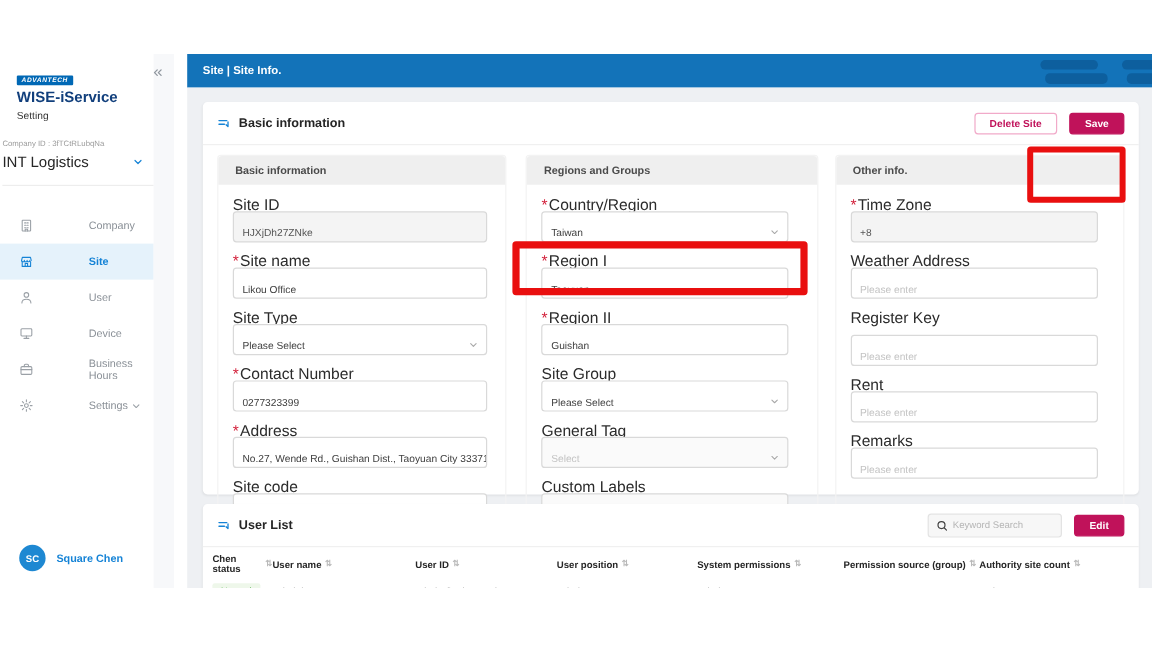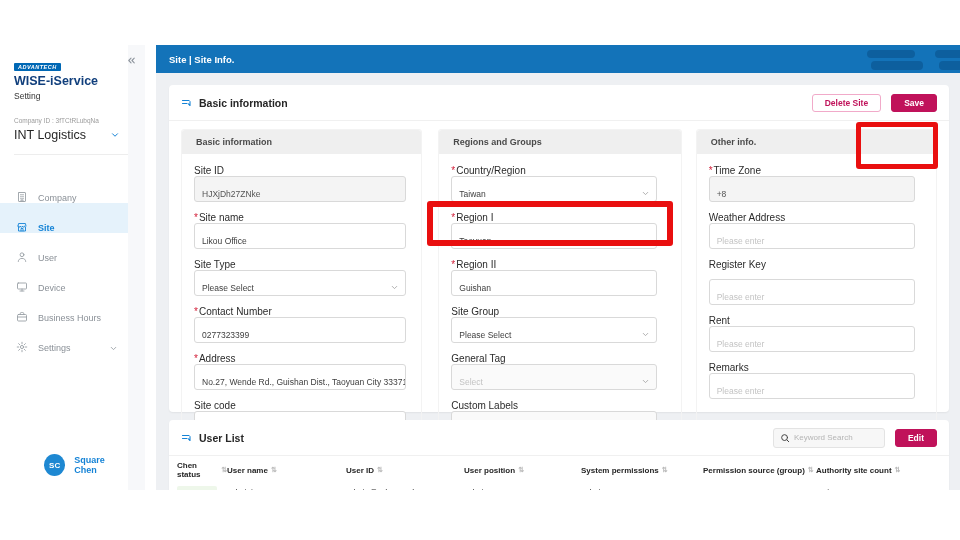--- a/index.html
+++ b/index.html
@@ -8,33 +8,33 @@
   .app { position:absolute; left:0; top:45px; width:960px; height:445px; overflow:hidden; background:#fff; }
 
   
   .sidebar { position:absolute; left:0; top:0; width:128px; height:445px; background:#fff; }
   .gutter { position:absolute; left:128px; top:0; width:17px; height:445px; background:#f7f8fa; }
   .collapse-btn { position:absolute; left:-9px; top:6px; width:24px; height:18px; color:#8f969e; font-size:12px; display:flex; align-items:center; justify-content:center; cursor:pointer; }
   .brand { padding:10px 0 0 14px; }
   .brand-badge { display:inline-block; background:#0068b5; color:#fff; font-size:5.5px; font-weight:bold; font-style:italic; letter-spacing:.5px; padding:1px 4px; border-radius:1px; }
   .brand-name { color:#113f7c; font-size:12.5px; font-weight:bold; margin-top:1px; }
   .brand-sub { color:#333; font-size:8.5px; margin-top:3px; }
-  .company { padding:16px 0 0 14px; }
+  .company { padding:16px 0 0 2px; }
   .company-id { color:#9b9b9b; font-size:6.5px; }
   .company-row { display:flex; align-items:center; justify-content:space-between; padding-right:8px; margin-top:4px; }
   .company-name { color:#262626; font-size:12.5px; }
   .company-row .chev { color:#1583d6; }
   .side-divider { border-top:1px solid #ededed; margin:12px 0 0 0; }
   .nav { margin-top:18px; }
-  .nav-item { height:30px; display:flex; align-items:flex-end; padding-left:16px; color:#8a9097; font-size:9px; cursor:pointer; position:relative; }
+  .nav-item { height:30px; display:flex; align-items:center; padding-left:16px; color:#8a9097; font-size:9px; cursor:pointer; position:relative;gap:36px; }
   .nav-item .nicon { width:12px; height:12px; margin-right:10px; display:inline-flex; color:#9aa0a6; }
   .nav-item.active { background:#e5f2fb; color:#1583d6; font-weight:bold; }
   .nav-item.active .nicon { color:#1583d6; }
   .nav-item .expand { position:absolute; right:10px; color:#9aa0a6; }
-  .account { position:absolute; left:16px; bottom:14px; display:flex; align-items:center;margin-left:28px; }
+  .account { position:absolute; left:16px; bottom:14px; display:flex; align-items:center; }
   .avatar { width:22px; height:22px; border-radius:50%; background:#1e88d2; color:#fff; font-size:8px; font-weight:bold; display:flex; align-items:center; justify-content:center; }
   .account-name { color:#1583d6; font-size:9px; font-weight:bold; margin-left:9px; }
 
   
   .main { position:absolute; left:156px; top:0; width:815px; height:445px; }
   .topbar { position:absolute; left:0; top:0; width:815px; height:28px; background:#1373b9; display:flex; align-items:center; padding-left:13px; }
   .breadcrumb { color:#fff; font-size:9.5px; font-weight:bold; }
   .redact { position:absolute; background:#0d5f9e; border-radius:4px; }
   .content { position:absolute; left:0; top:28px; width:815px; height:417px; background:#eef0f3; }
 
@@ -51,21 +51,21 @@
 
   .columns { display:flex; padding:8px 12px 0 12px; gap:16px; }
   .form-col { border:1px solid #f3f3f3; border-radius:3px; }
   .form-col.c1 { width:242px; }
   .form-col.c2 { width:244px; margin-right:-2px; }
   .form-col.c3 { width:242px; }
   .col-header { height:24px; background:#efefef; border-radius:3px 3px 0 0; display:flex; align-items:center; padding-left:14px; font-size:9px; font-weight:bold; color:#4a4a4a; }
   .col-body { padding:10px 12px 10px 12px; }
   .field { margin-bottom:9px; }
   .field:last-child { margin-bottom:0; }
-  .field-label { height:12px; font-size:10px; color:#2b2b2b; display:flex; align-items:center; }
+  .field-label { height:12px; font-size:13px; color:#2b2b2b; display:flex; align-items:center; }
   .req { color:#d3203a; margin-right:1px; }
   .control { position:relative; width:100%; max-width:212px; height:17px; border:1px solid #d9d9d9; border-radius:3px; background:#fff; font-size:8.5px; color:#404040; display:flex; align-items:flex-start; padding:12px 7px; white-space:nowrap; overflow:hidden; cursor:text; }
   .c2 .control, .c3 .control { max-width:206px; }
   .control.disabled { background:#f4f4f4; color:#555; cursor:default; }
   .control.placeholder { color:#c3c3c3; }
   .control.select { cursor:pointer; padding-right:18px; }
   .control.select .chev { position:absolute; right:6px; color:#a8a8a8; display:inline-flex; }
   .control.muted { background:#fafafa; color:#c3c3c3; }
 
   

